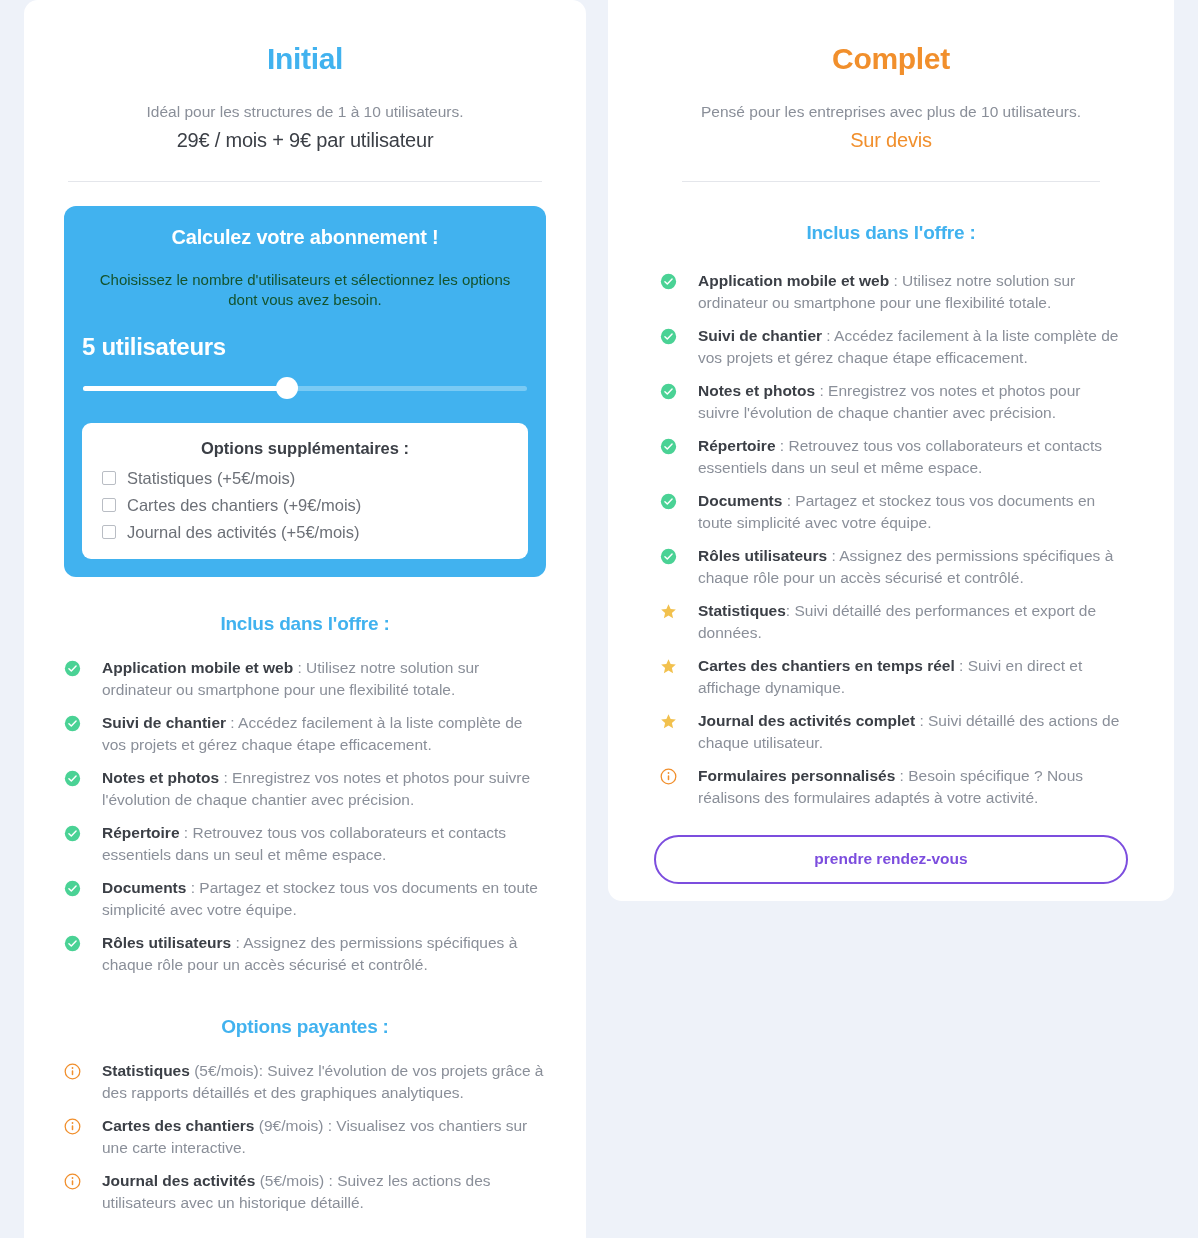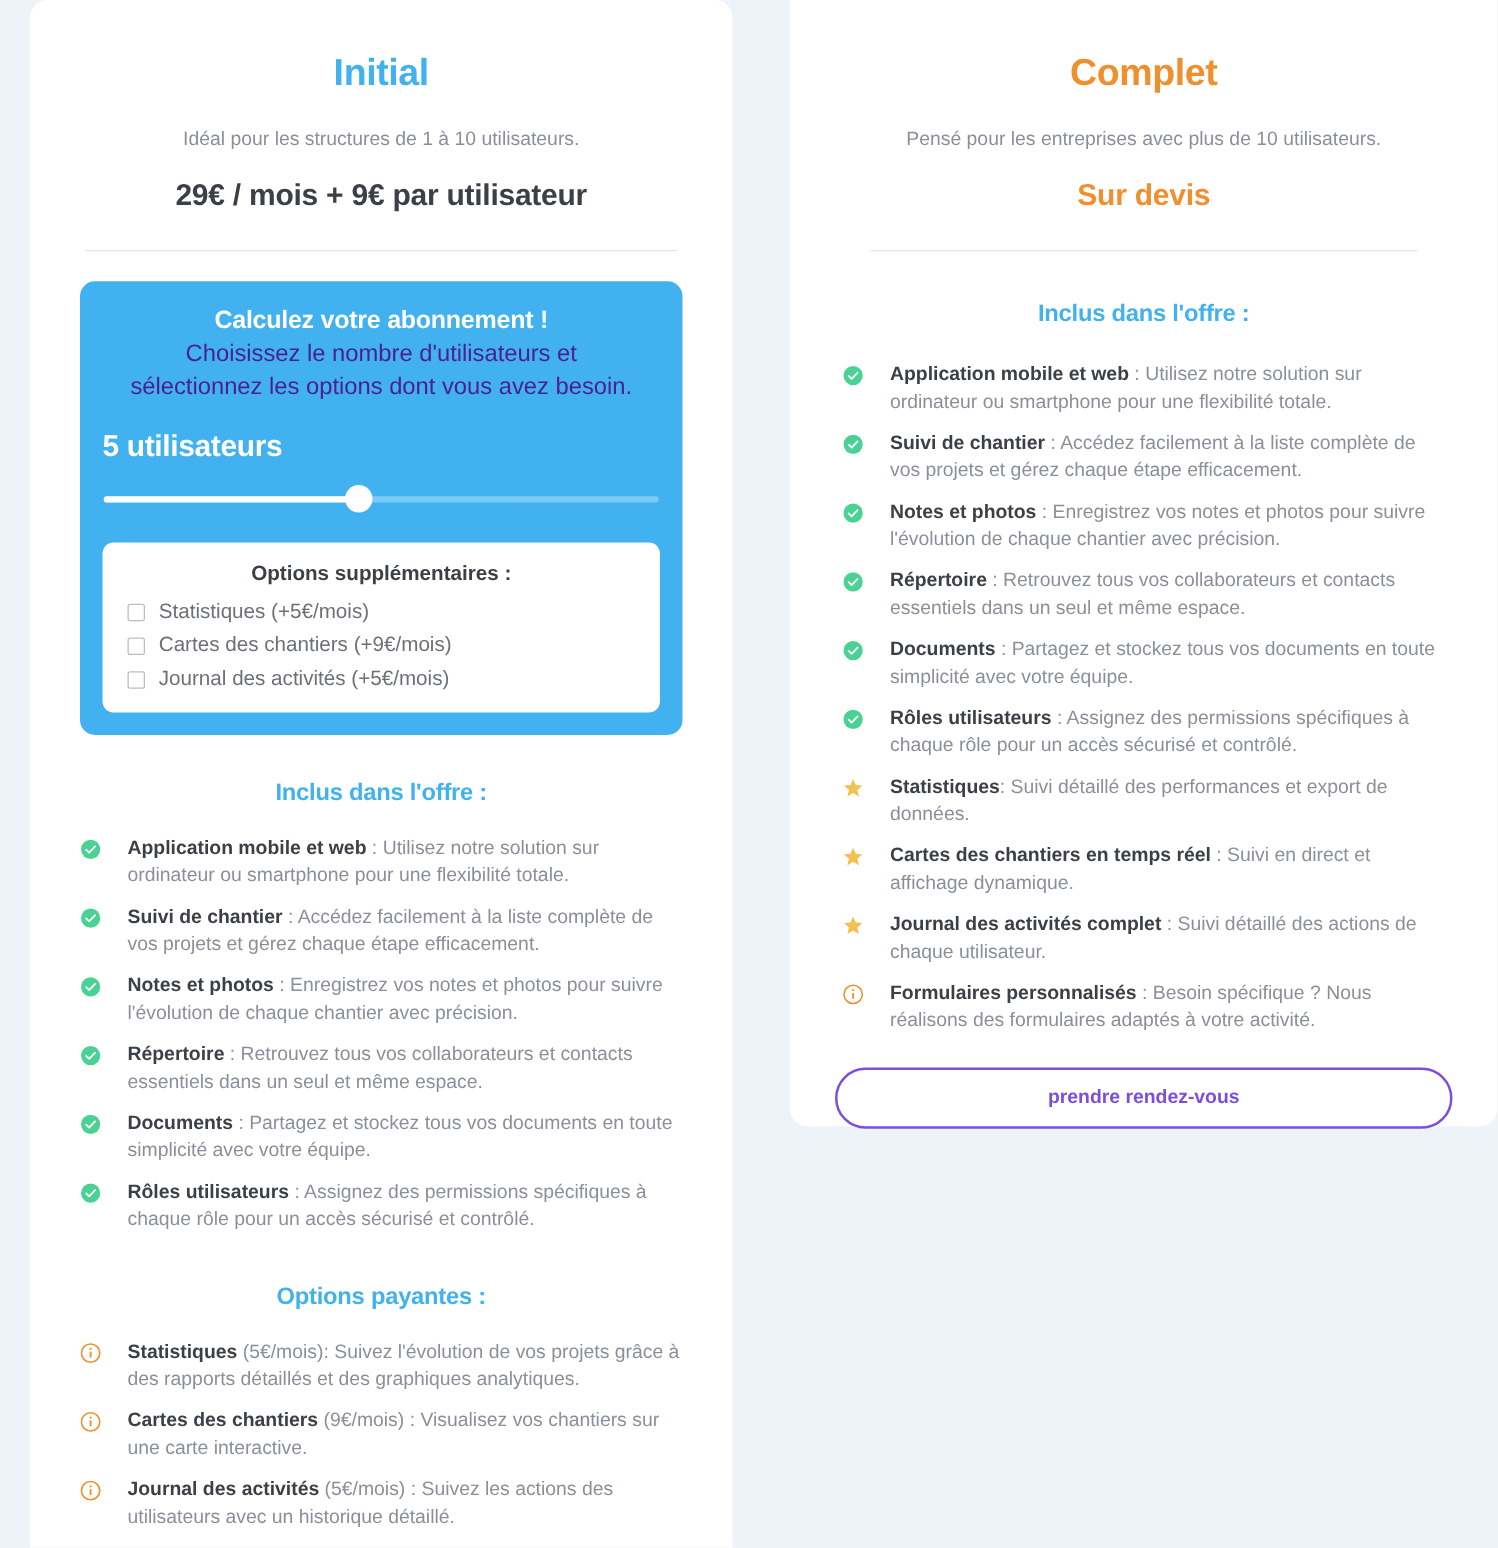--- a/index.html
+++ b/index.html
@@ -29,26 +29,26 @@
   #card-initial {
     left: 24px;
     top: 0px;
     width: 562px;
     height: 1262px;
     border-radius: 14px 14px 0 0;
     padding: 0 40px;
   }
 
   #card-complet {
-    left: 632px;
+    left: 608px;
     top: 0px;
     width: 566px;
     height: 901px;
     border-radius: 0 0 14px 14px;
-    padding: 0 36px;
+    padding: 0 46px;
   }
 
   
   .plan-title {
     text-align: center;
     font-size: 30px;
     font-weight: bold;
     letter-spacing: -0.3px;
   }
   #title-initial { color: #41b2ef; margin-top: 42px; }
@@ -57,23 +57,23 @@
   .plan-sub {
     text-align: center;
     font-size: 15.5px;
     color: #8a8f99;
     margin-top: 27px;
     font-weight: 400;
   }
 
   .plan-price {
     text-align: center;
-    font-size: 24px;
-    font-weight: bold;
-    margin-top: 22px;
+    font-size: 20px;
+    font-weight: normal;
+    margin-top: 8px;
     letter-spacing: -0.2px;
   }
   #price-initial { color: #3b3f46; }
   #price-complet { color: #f18f2c; }
 
   .divider {
     height: 1px;
     background: #e4e6eb;
     margin-top: 29px;
   }
@@ -89,24 +89,24 @@
   }
   .calc-title {
     text-align: center;
     color: #ffffff;
     font-size: 20px;
     font-weight: bold;
     letter-spacing: -0.2px;
   }
   .calc-desc {
     text-align: center;
-    color: #4c1d95;
-    font-size: 19px;
+    color: #14532d;
+    font-size: 15px;
     line-height: 1.35;
-    margin-top: 3px;
+    margin-top: 21px;
     padding: 0 14px;
     font-weight: 400;
   }
   .calc-row {
     display: flex;
     align-items: center;
     justify-content: space-between;
     margin-top: 22px;
   }
   .calc-users {

